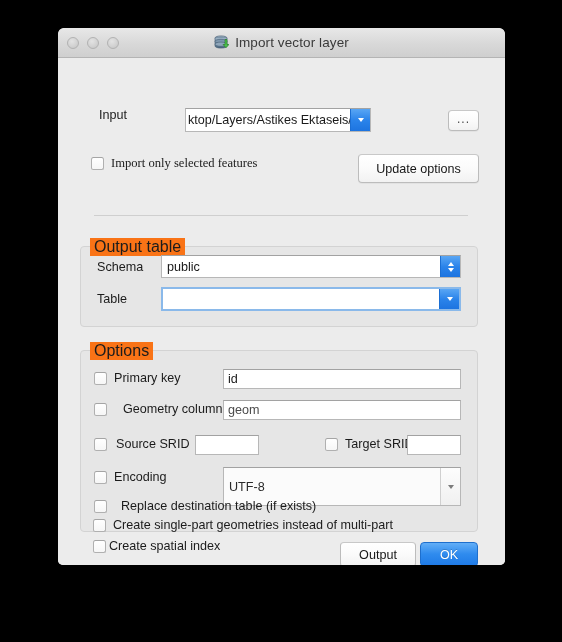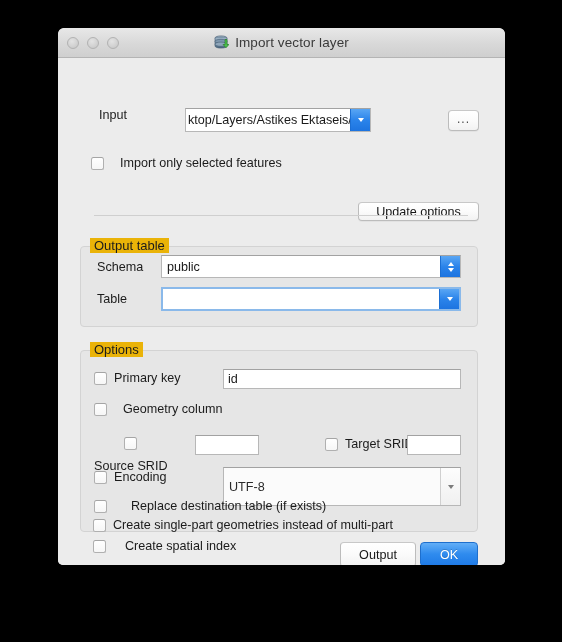--- a/index.html
+++ b/index.html
@@ -189,22 +189,22 @@
     background: #e6e6e6;
     border: 1px solid #d3d3d3;
     border-radius: 4px;
     box-sizing: border-box;
   }
   .group-title {
     position: absolute;
     top: -9px;
     left: 9px;
     padding: 0 4px;
-    background: #eab308;
-    font-size: 13px;
+    background: #f97316;
+    font-size: 16px;
     color: #1c1c1c;
     text-align: right;
   }
 
   .sep {
     position: absolute;
     height: 1px;
     background: #cfcfcf;
   }
 
@@ -248,26 +248,26 @@
 
     <div class="combo" style="left:127px; top:50px; width:186px; height:24px;">
       <span style="display:block; margin-left:-3px;">ktop/Layers/Astikes Ektaseis/astikes_ektaseis.shp</span>
       <span class="arrowbtn">
         <span class="chev down"></span>
       </span>
     </div>
 
     <div class="btn small-dots" style="position:absolute; left:390px; top:52px; width:31px; height:21px;">...</div>
 
-    <div class="row" style="left:33px; top:98px; gap:16px;">
+    <div class="row" style="left:33px; top:98px; gap:7px;font-family:Liberation Serif, serif;">
       <span class="cb"></span>
       <span class="lbl">Import only selected features</span>
     </div>
 
-    <div class="btn" style="position:absolute; left:300px; top:96px; width:121px; height:19px;margin-top:48px;">Update options</div>
+    <div class="btn" style="position:absolute; left:300px; top:96px; width:121px; height:29px;">Update options</div>
 
     <div class="sep" style="left:36px; top:157px; width:374px;"></div>
 
     <div class="group" style="left:22px; top:188px; width:398px; height:81px;">
       <span class="group-title">Output table</span>
 
       <span class="lbl" style="position:absolute; left:16px; top:13px;">Schema</span>
 
       <div class="combo" style="position:absolute; left:80px; top:8px; width:300px; height:23px;">
         <span>public</span>
@@ -296,22 +296,25 @@
         <span class="lbl">Primary key</span>
       </div>
       <div class="tfield" style="position:absolute; left:142px; top:18px; width:238px; height:20px;">
         <span>id</span>
       </div>
 
       <div class="row" style="left:13px; top:51px; gap:16px;">
         <span class="cb"></span>
         <span class="lbl">Geometry column</span>
       </div>
-
-      <div class="row" style="left:13px; top:86px; gap:9px;flex-direction:column;">
+      <div class="tfield" style="position:absolute; left:142px; top:49px; width:238px; height:20px; color:#4b4b4b;">
+        <span>geom</span>
+      </div>
+
+      <div class="row" style="left:13px; top:86px; gap:9px;">
         <span class="cb"></span>
         <span class="lbl">Source SRID</span>
       </div>
       <div class="tfield" style="position:absolute; left:114px; top:84px; width:64px; height:20px;">
         <span></span>
       </div>
 
       <div class="row" style="left:244px; top:86px; gap:7px;">
         <span class="cb"></span>
         <span class="lbl">Target SRID</span>
@@ -324,32 +327,32 @@
         <span class="cb"></span>
         <span class="lbl">Encoding</span>
       </div>
       <div class="combo disabled" style="position:absolute; left:142px; top:116px; width:238px; height:39px;">
         <span>UTF-8</span>
         <span class="arrowbtn grey">
           <span class="chev down"></span>
         </span>
       </div>
 
-      <div class="row" style="left:13px; top:148px; gap:24px;">
+      <div class="row" style="left:13px; top:148px; gap:14px;">
         <span class="cb"></span>
         <span class="lbl">Replace destination table (if exists)</span>
       </div>
     </div>
 
     <div class="row" style="left:35px; top:460px; gap:7px;">
       <span class="cb"></span>
       <span class="lbl">Create single-part geometries instead of multi-part</span>
     </div>
 
-    <div class="row" style="left:35px; top:481px; gap:19px;">
+    <div class="row" style="left:35px; top:481px; gap:3px;">
       <span class="cb"></span>
       <span class="lbl">Create spatial index</span>
     </div>
 
     <div class="btn" style="position:absolute; left:282px; top:484px; width:76px; height:25px;">Output</div>
     <div class="btn primary" style="position:absolute; left:362px; top:484px; width:58px; height:25px;">OK</div>
 
   </div>
 </div>
 

